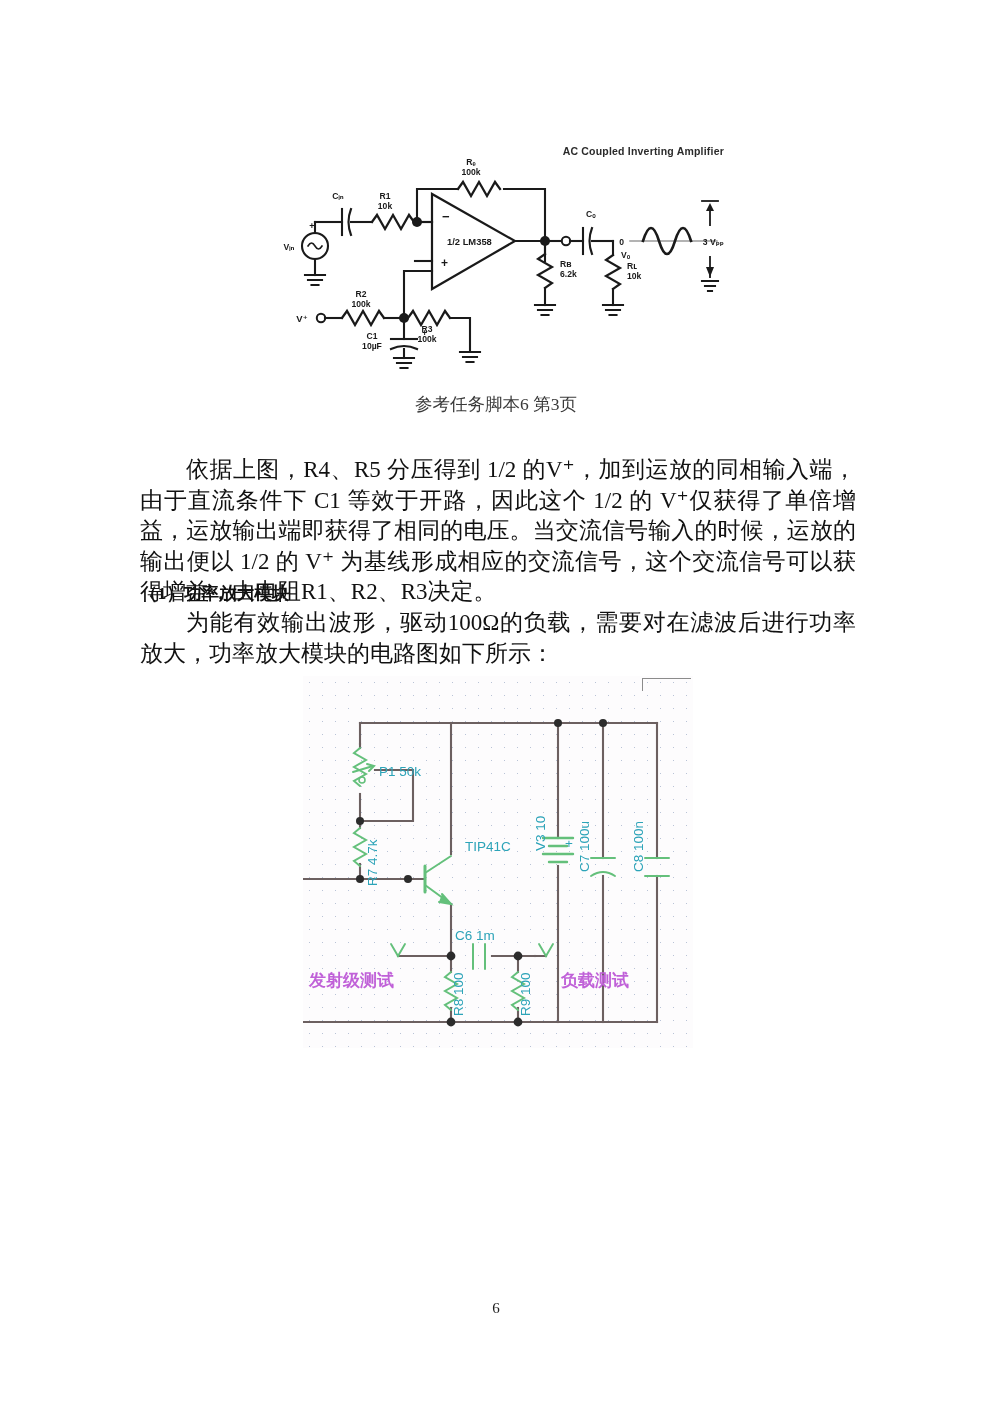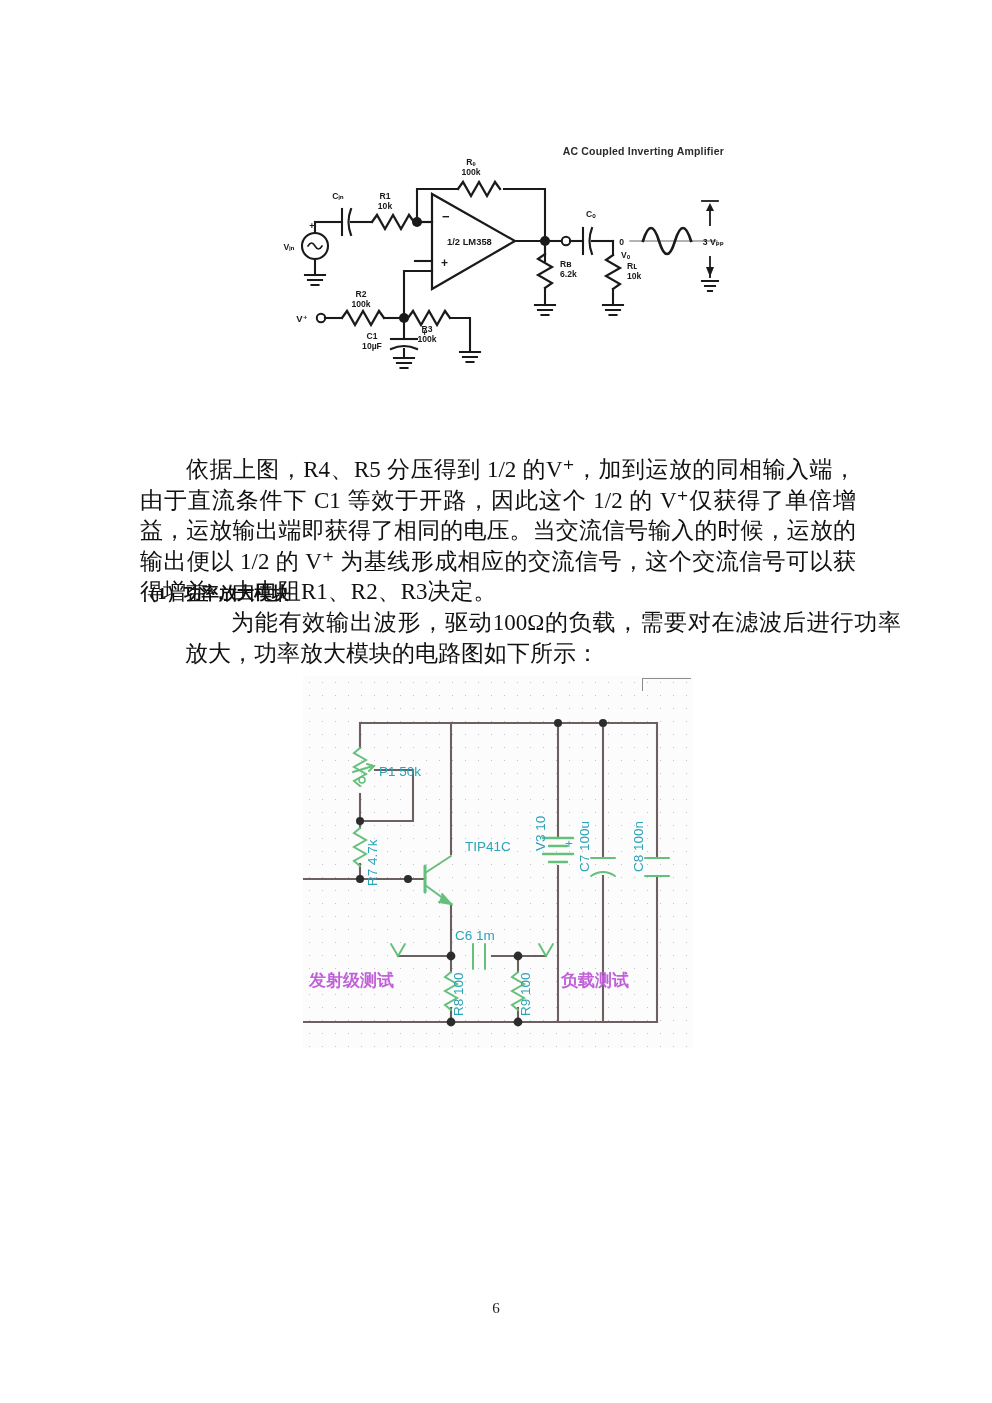--- a/index.html
+++ b/index.html
@@ -241,26 +241,27 @@
         <text x="349" y="99">Vₒ</text>
         <text x="355" y="110">Rʟ</text>
         <text x="355" y="120">10k</text>
 
         <text x="352" y="86" text-anchor="end">0</text>
         <text x="452" y="86" text-anchor="end">3 Vₚₚ</text>
       </g>
     </svg>
   </div>
 
+  <div class="fig1-caption">参考任务脚本6  第3页</div>
 
   <div class="body-col p-indent" style="top:455px;">依据上图，R4、R5 分压得到 1/2 的V⁺，加到运放的同相输入端，由于直流条件下 C1 等效于开路，因此这个 1/2 的 V⁺仅获得了单倍增益，运放输出端即获得了相同的电压。当交流信号输入的时候，运放的输出便以 1/2 的 V⁺ 为基线形成相应的交流信号，这个交流信号可以获得增益，由电阻R1、R2、R3决定。</div>
 
   <div class="body-col heading" style="top:578px;">（1）功率放大模块</div>
 
-  <div class="body-col p-indent" style="top:608px;margin-left:45px;">为能有效输出波形，驱动100Ω的负载，需要对在滤波后进行功率放大，功率放大模块的电路图如下所示：</div>
+  <div class="body-col p-indent" style="top:608px;">为能有效输出波形，驱动100Ω的负载，需要对在滤波后进行功率放大，功率放大模块的电路图如下所示：</div>
 
   <div class="fig2">
     <div class="fig2-corner"></div>
 
     <svg width="390" height="372" viewBox="0 0 390 372">
 
       <g stroke="#6b5f5f" stroke-width="2.1" fill="none" stroke-linecap="square">
 
         <path d="M57 47 L354 47"></path>
 

